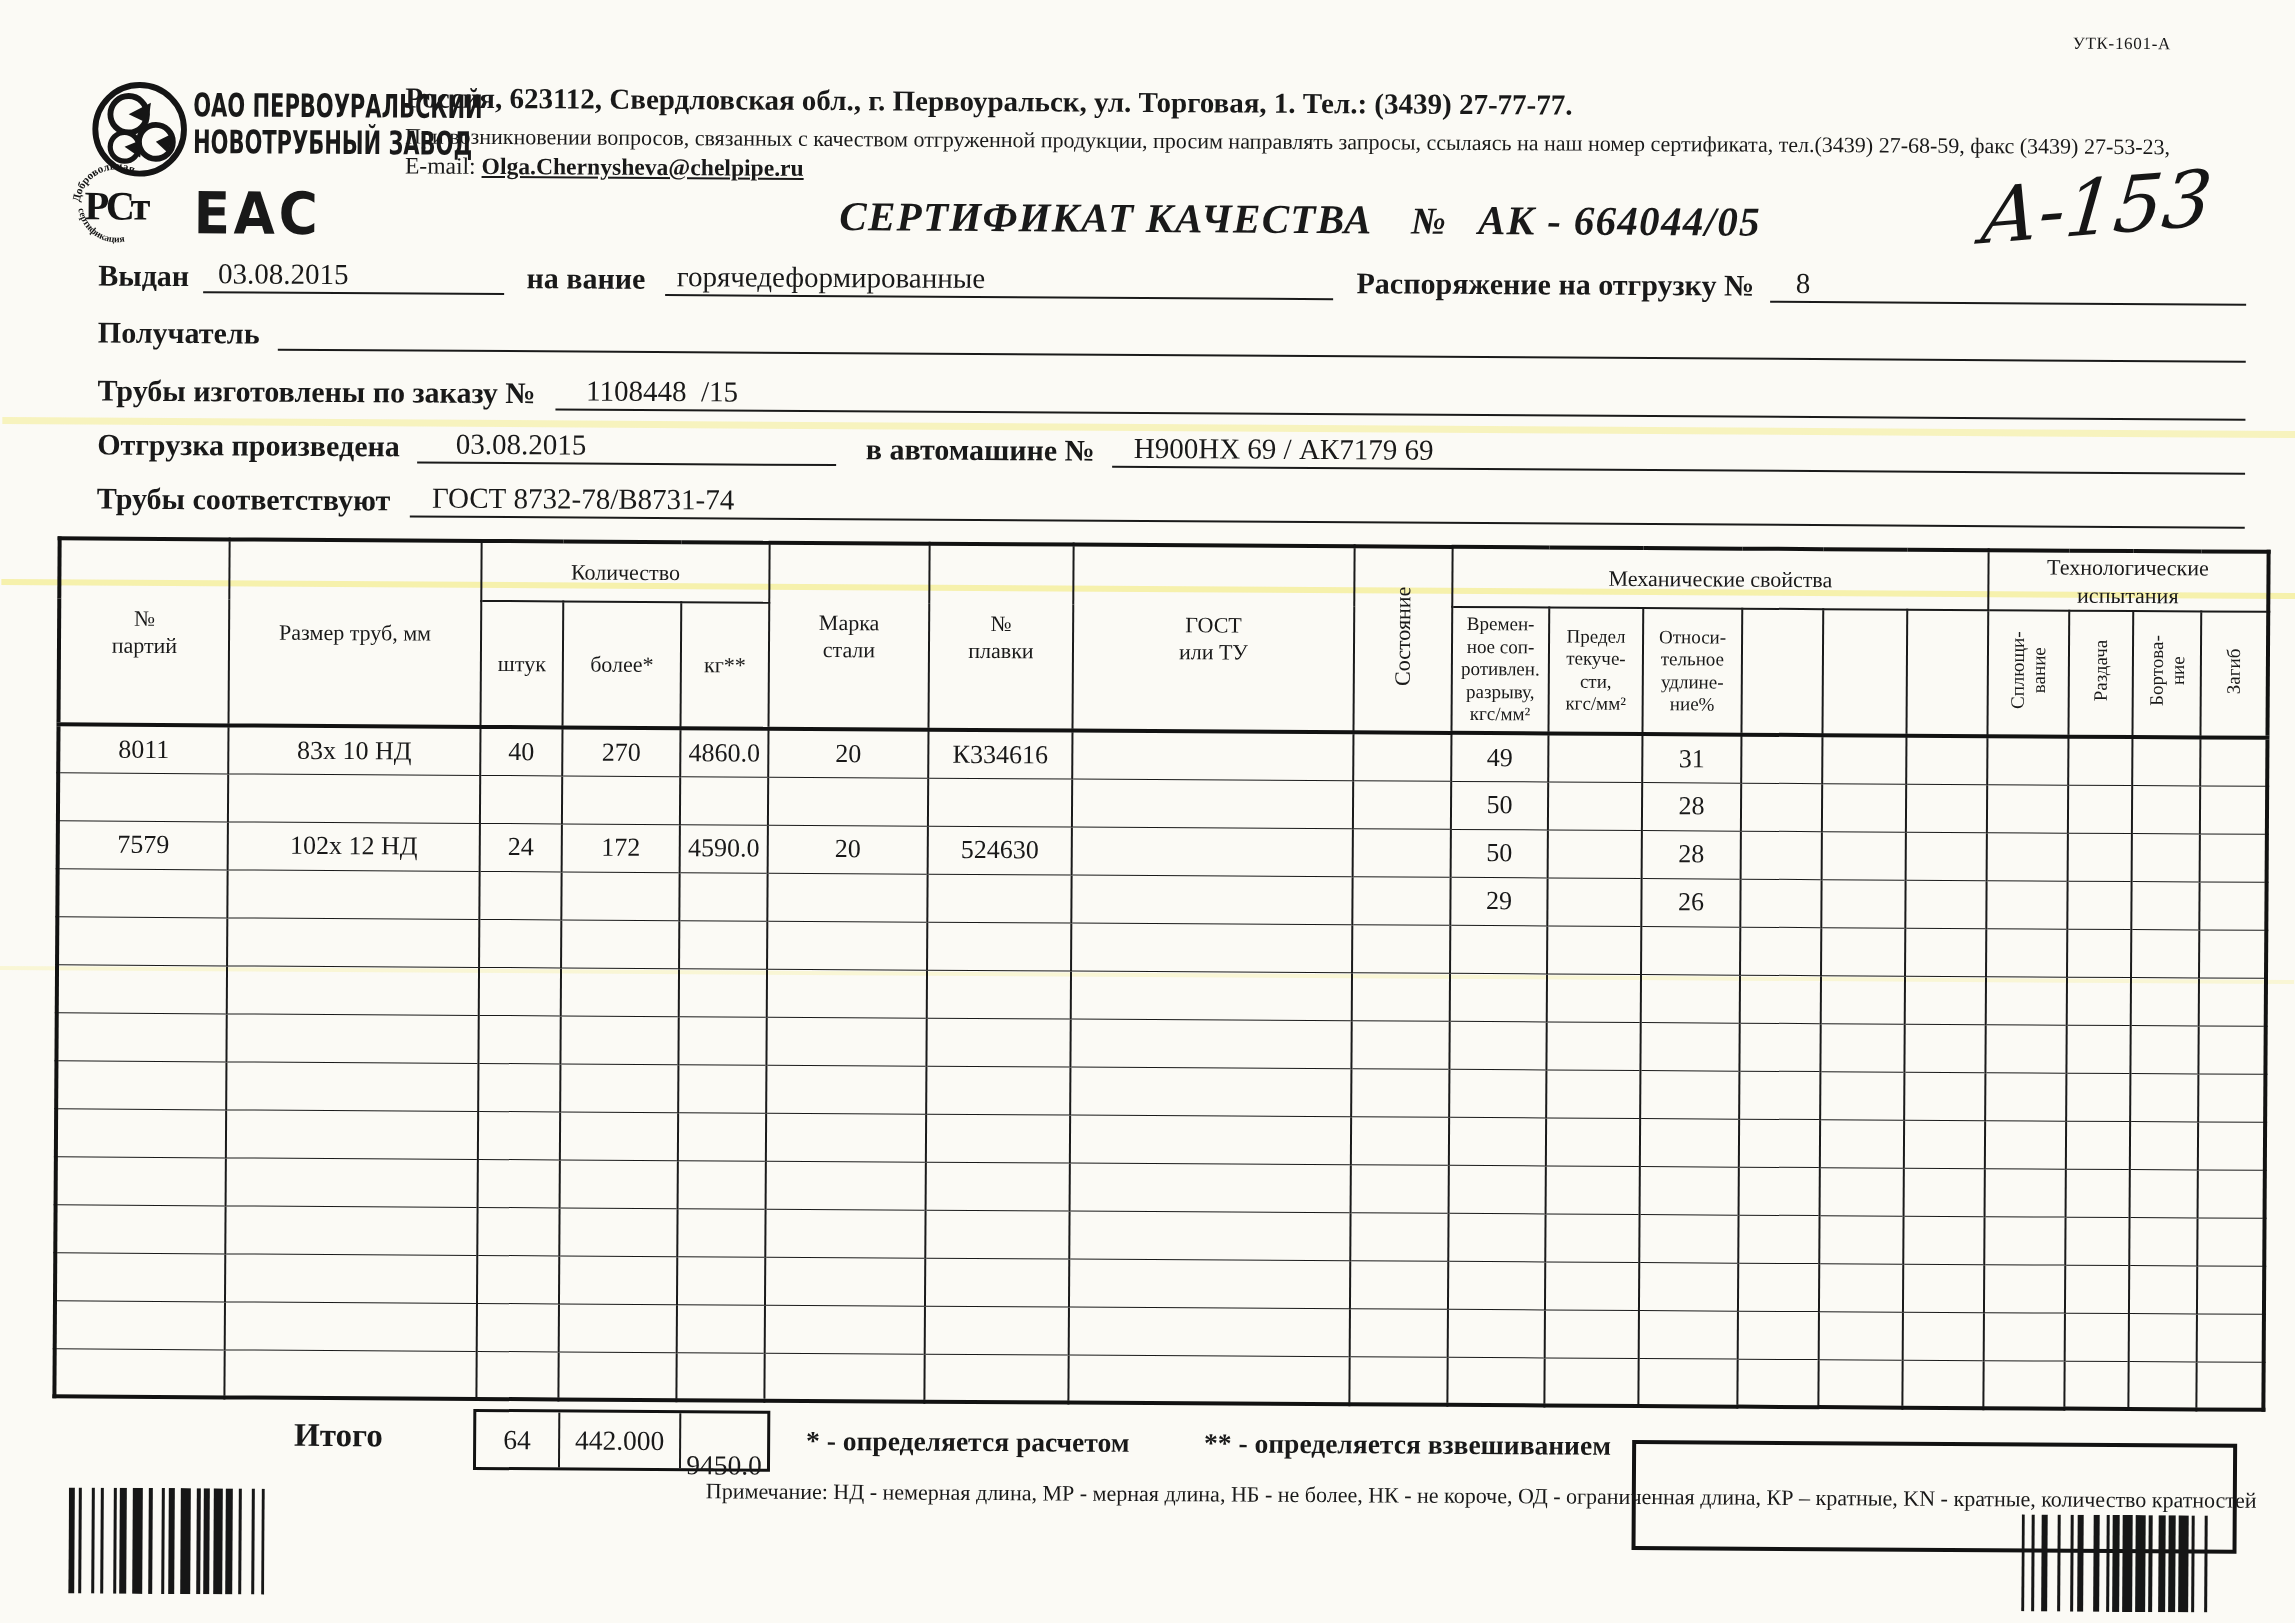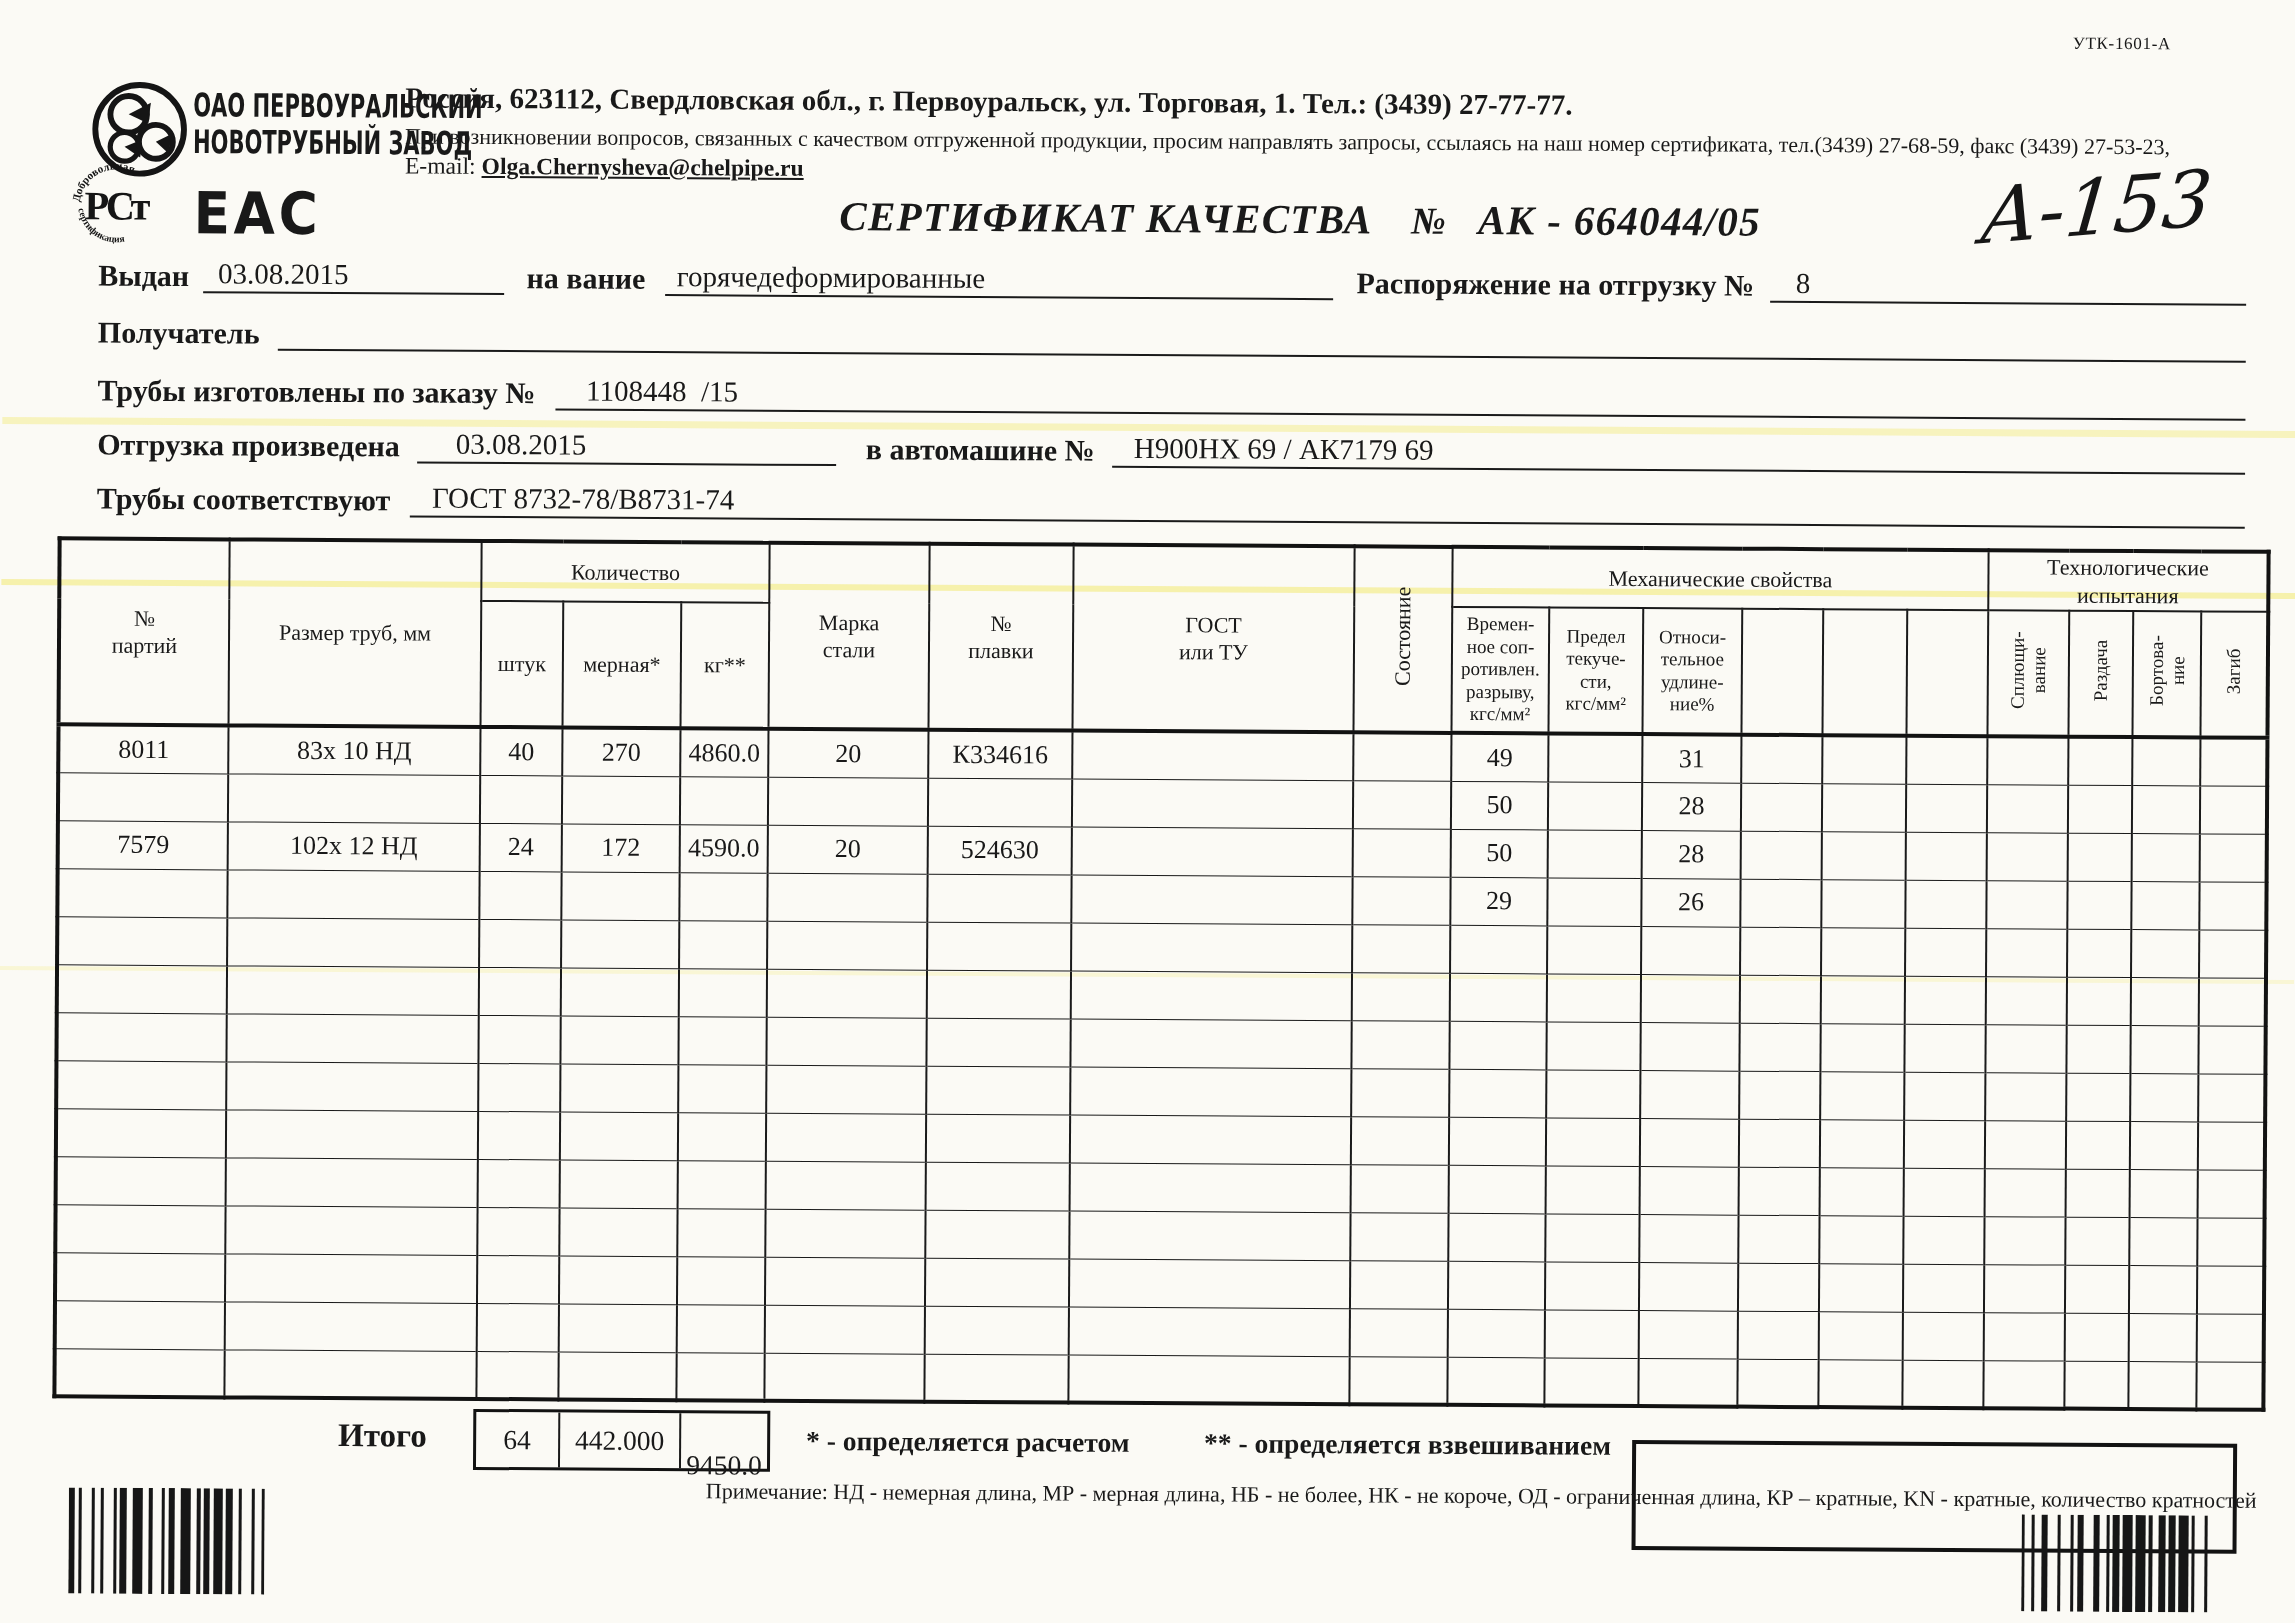--- a/index.html
+++ b/index.html
@@ -221,21 +221,21 @@
 плавки</th>
           <th rowspan="2">ГОСТ
 или ТУ</th>
           <th rowspan="2"><span class="vert">Состояние</span></th>
           <th colspan="6">Механические свойства</th>
           <th colspan="4">Технологические
 испытания</th>
         </tr>
         <tr class="grow2">
           <th>штук</th>
-          <th>мерная*</th>
+          <th>более*</th>
           <th>кг**</th>
           <th class="small">Времен-
 ное соп-
 ротивлен.
 разрыву,
 кгс/мм²</th>
           <th class="small">Предел
 текуче-
 сти,
 кгс/мм²</th>
@@ -546,21 +546,21 @@
               <td></td>
               <td></td>
               <td></td>
               <td></td>
               <td></td>
             </tr>
           </tbody>
     </table>
   </div>
 
-  <div class="abs itogo" style="left:298px;top:1422px;margin-left:44px;">Итого</div>
+  <div class="abs itogo" style="left:298px;top:1422px;">Итого</div>
   <div class="abs totals-box" style="left:477px;top:1413px;width:291px;">
     <div class="tcell" style="width:82px;">64</div>
     <div class="tcell" style="width:119px;">442.000</div>
     <div class="tcell" style="flex:1;">9450.0</div>
   </div>
   <div class="abs note" style="left:810px;top:1427px;">* - определяется расчетом</div>
   <div class="abs note" style="left:1208px;top:1427px;">** - определяется взвешиванием</div>
   <div class="abs stamp-box" style="left:1636px;top:1437px;width:597px;height:102px;"></div>
 
   <div class="abs footnote" style="left:710px;top:1481px;">Примечание: НД - немерная длина, МР - мерная длина, НБ - не более, НК - не короче, ОД - ограниченная длина, КР – кратные, KN - кратные, количество кратностей</div>

